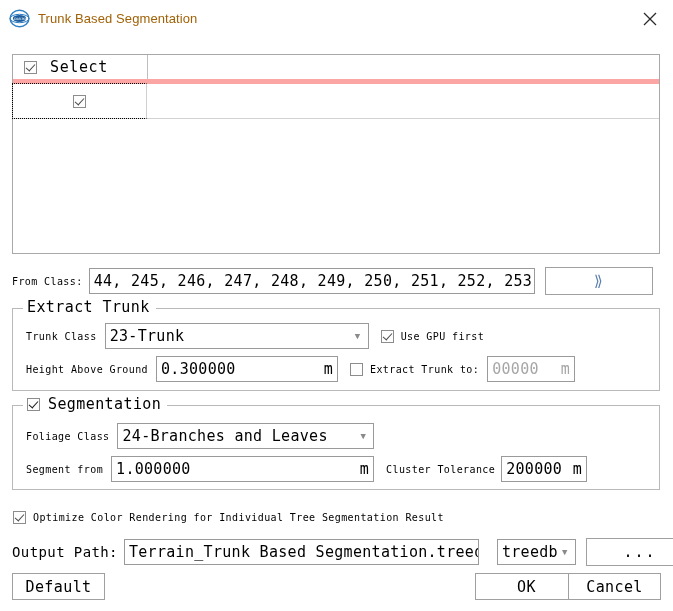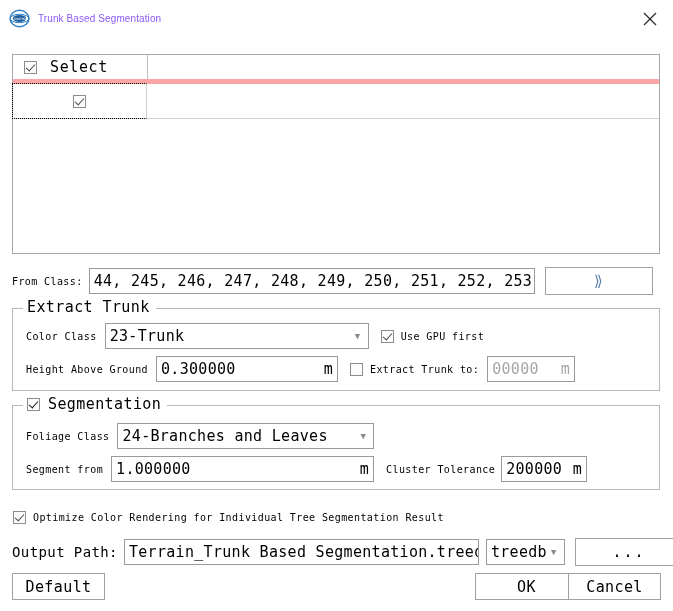--- a/index.html
+++ b/index.html
@@ -28,22 +28,22 @@
   }
   .app-icon {
     width: 21px;
     height: 21px;
     flex: 0 0 21px;
     position: relative;
     margin-right: 8px;
   }
   .title-text {
     font-family: "Liberation Sans", sans-serif;
-    font-size: 10px;
-    color: #8b5cf6;
+    font-size: 13px;
+    color: #a16207;
     letter-spacing: 0.1px;
   }
   .close-btn {
     position: absolute;
     right: 0px;
     top: 0px;
     width: 46px;
     height: 37px;
     display: flex;
     align-items: center;
@@ -277,21 +277,21 @@
     <span>⟫</span>
   </div>
 </div>
 
 <div class="group" style="left:12px; top:308px; width:648px; height:83px;">
   <div class="gtitle">
     <span>Extract Trunk</span>
   </div>
 
   <div class="row" style="left:13px; top:14px;">
-    <span class="label">Color Class</span>
+    <span class="label">Trunk Class</span>
     <div class="combo" style="width:264px; margin-left:8px;">
       <span>23-Trunk</span>
       <span class="arrow">▼</span>
     </div>
     <span class="cb checked" style="margin-left:12px;"></span>
     <span class="label" style="margin-left:7px;">Use GPU first</span>
   </div>
 
   <div class="row" style="left:13px; top:47px;">
     <span class="label">Height Above Ground</span>
@@ -339,21 +339,21 @@
 <div class="row" style="left:13px; top:511px;">
   <span class="cb checked"></span>
   <span class="label" style="margin-left:7px;">Optimize Color Rendering for Individual Tree Segmentation Result</span>
 </div>
 
 <div class="row" style="left:12px; top:538px;">
   <span class="label" style="font-size:14px;">Output Path:</span>
   <div class="txtbox" style="width:355px; margin-left:6px;">
     <span>Terrain_Trunk Based Segmentation.treedb</span>
   </div>
-  <div class="combo" style="width:79px; margin-left:7px;">
+  <div class="combo" style="width:79px; margin-left:18px;">
     <span>treedb</span>
     <span class="arrow">▼</span>
   </div>
   <div class="btn" style="width:108px; margin-left:10px; letter-spacing:2px;">
     <span>...</span>
   </div>
 </div>
 
 <div class="btn" style="position:absolute; left:12px; top:573px; width:93px; height:27px;">
   <span>Default</span>

